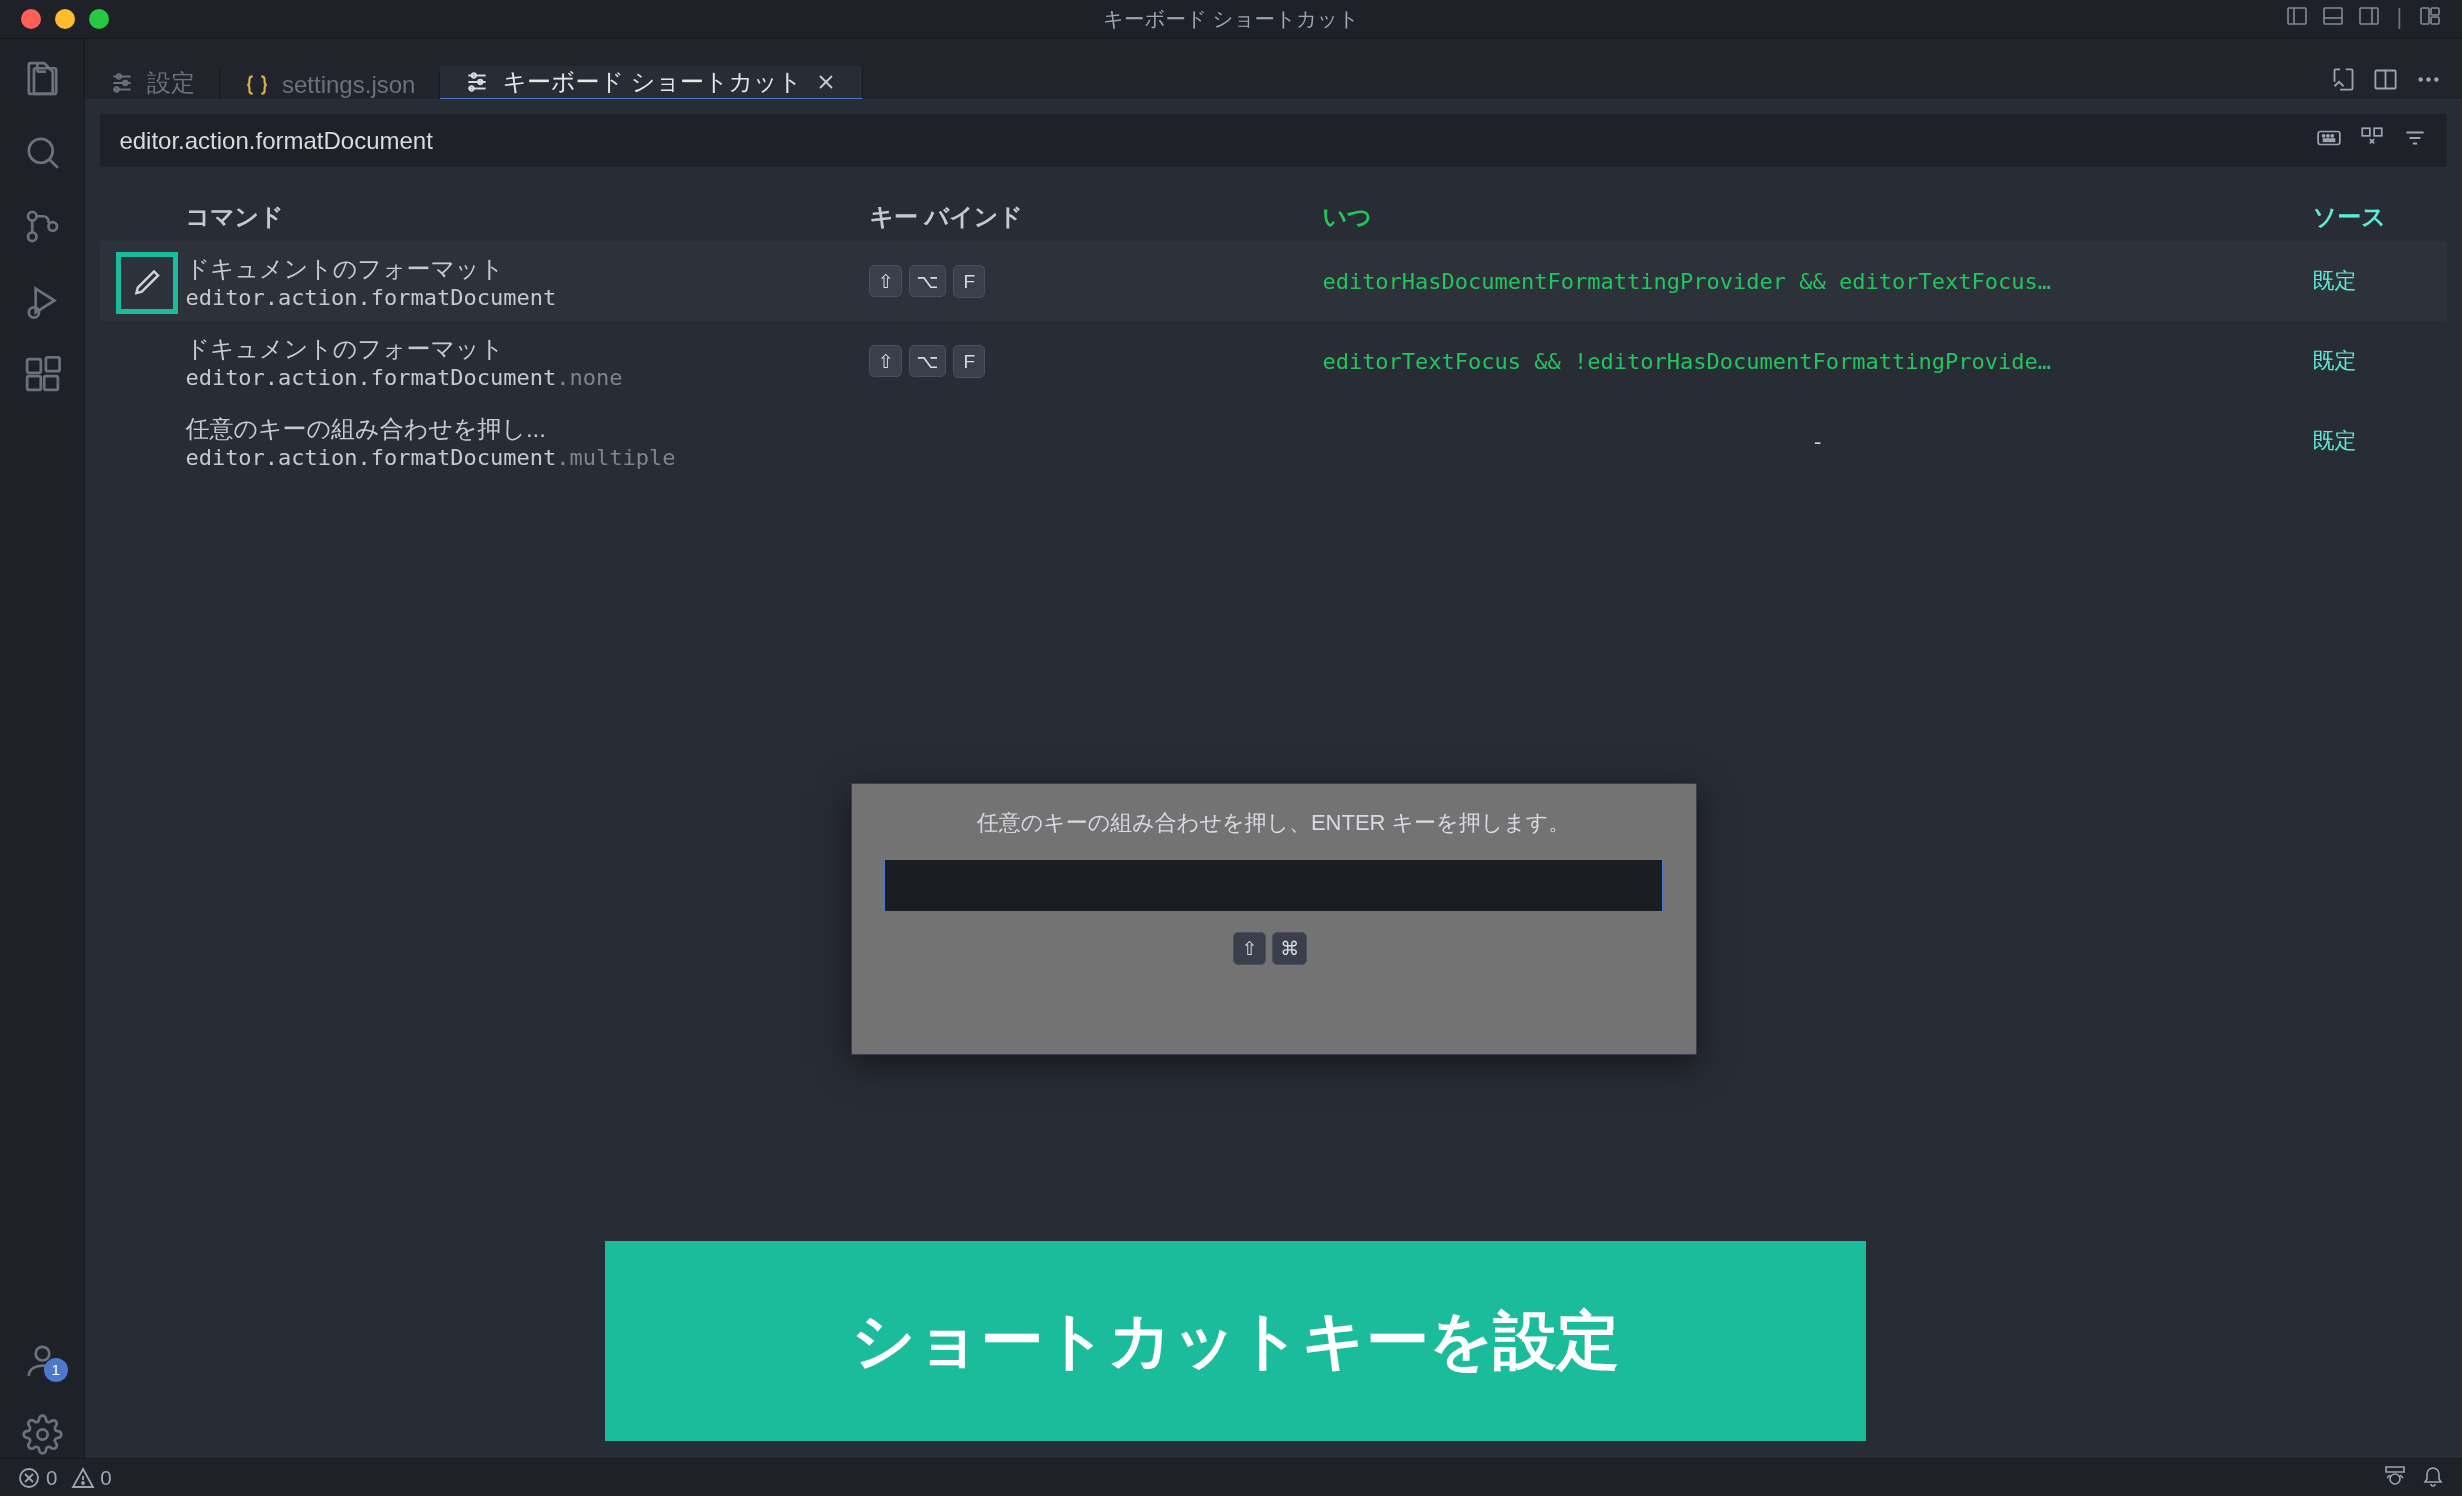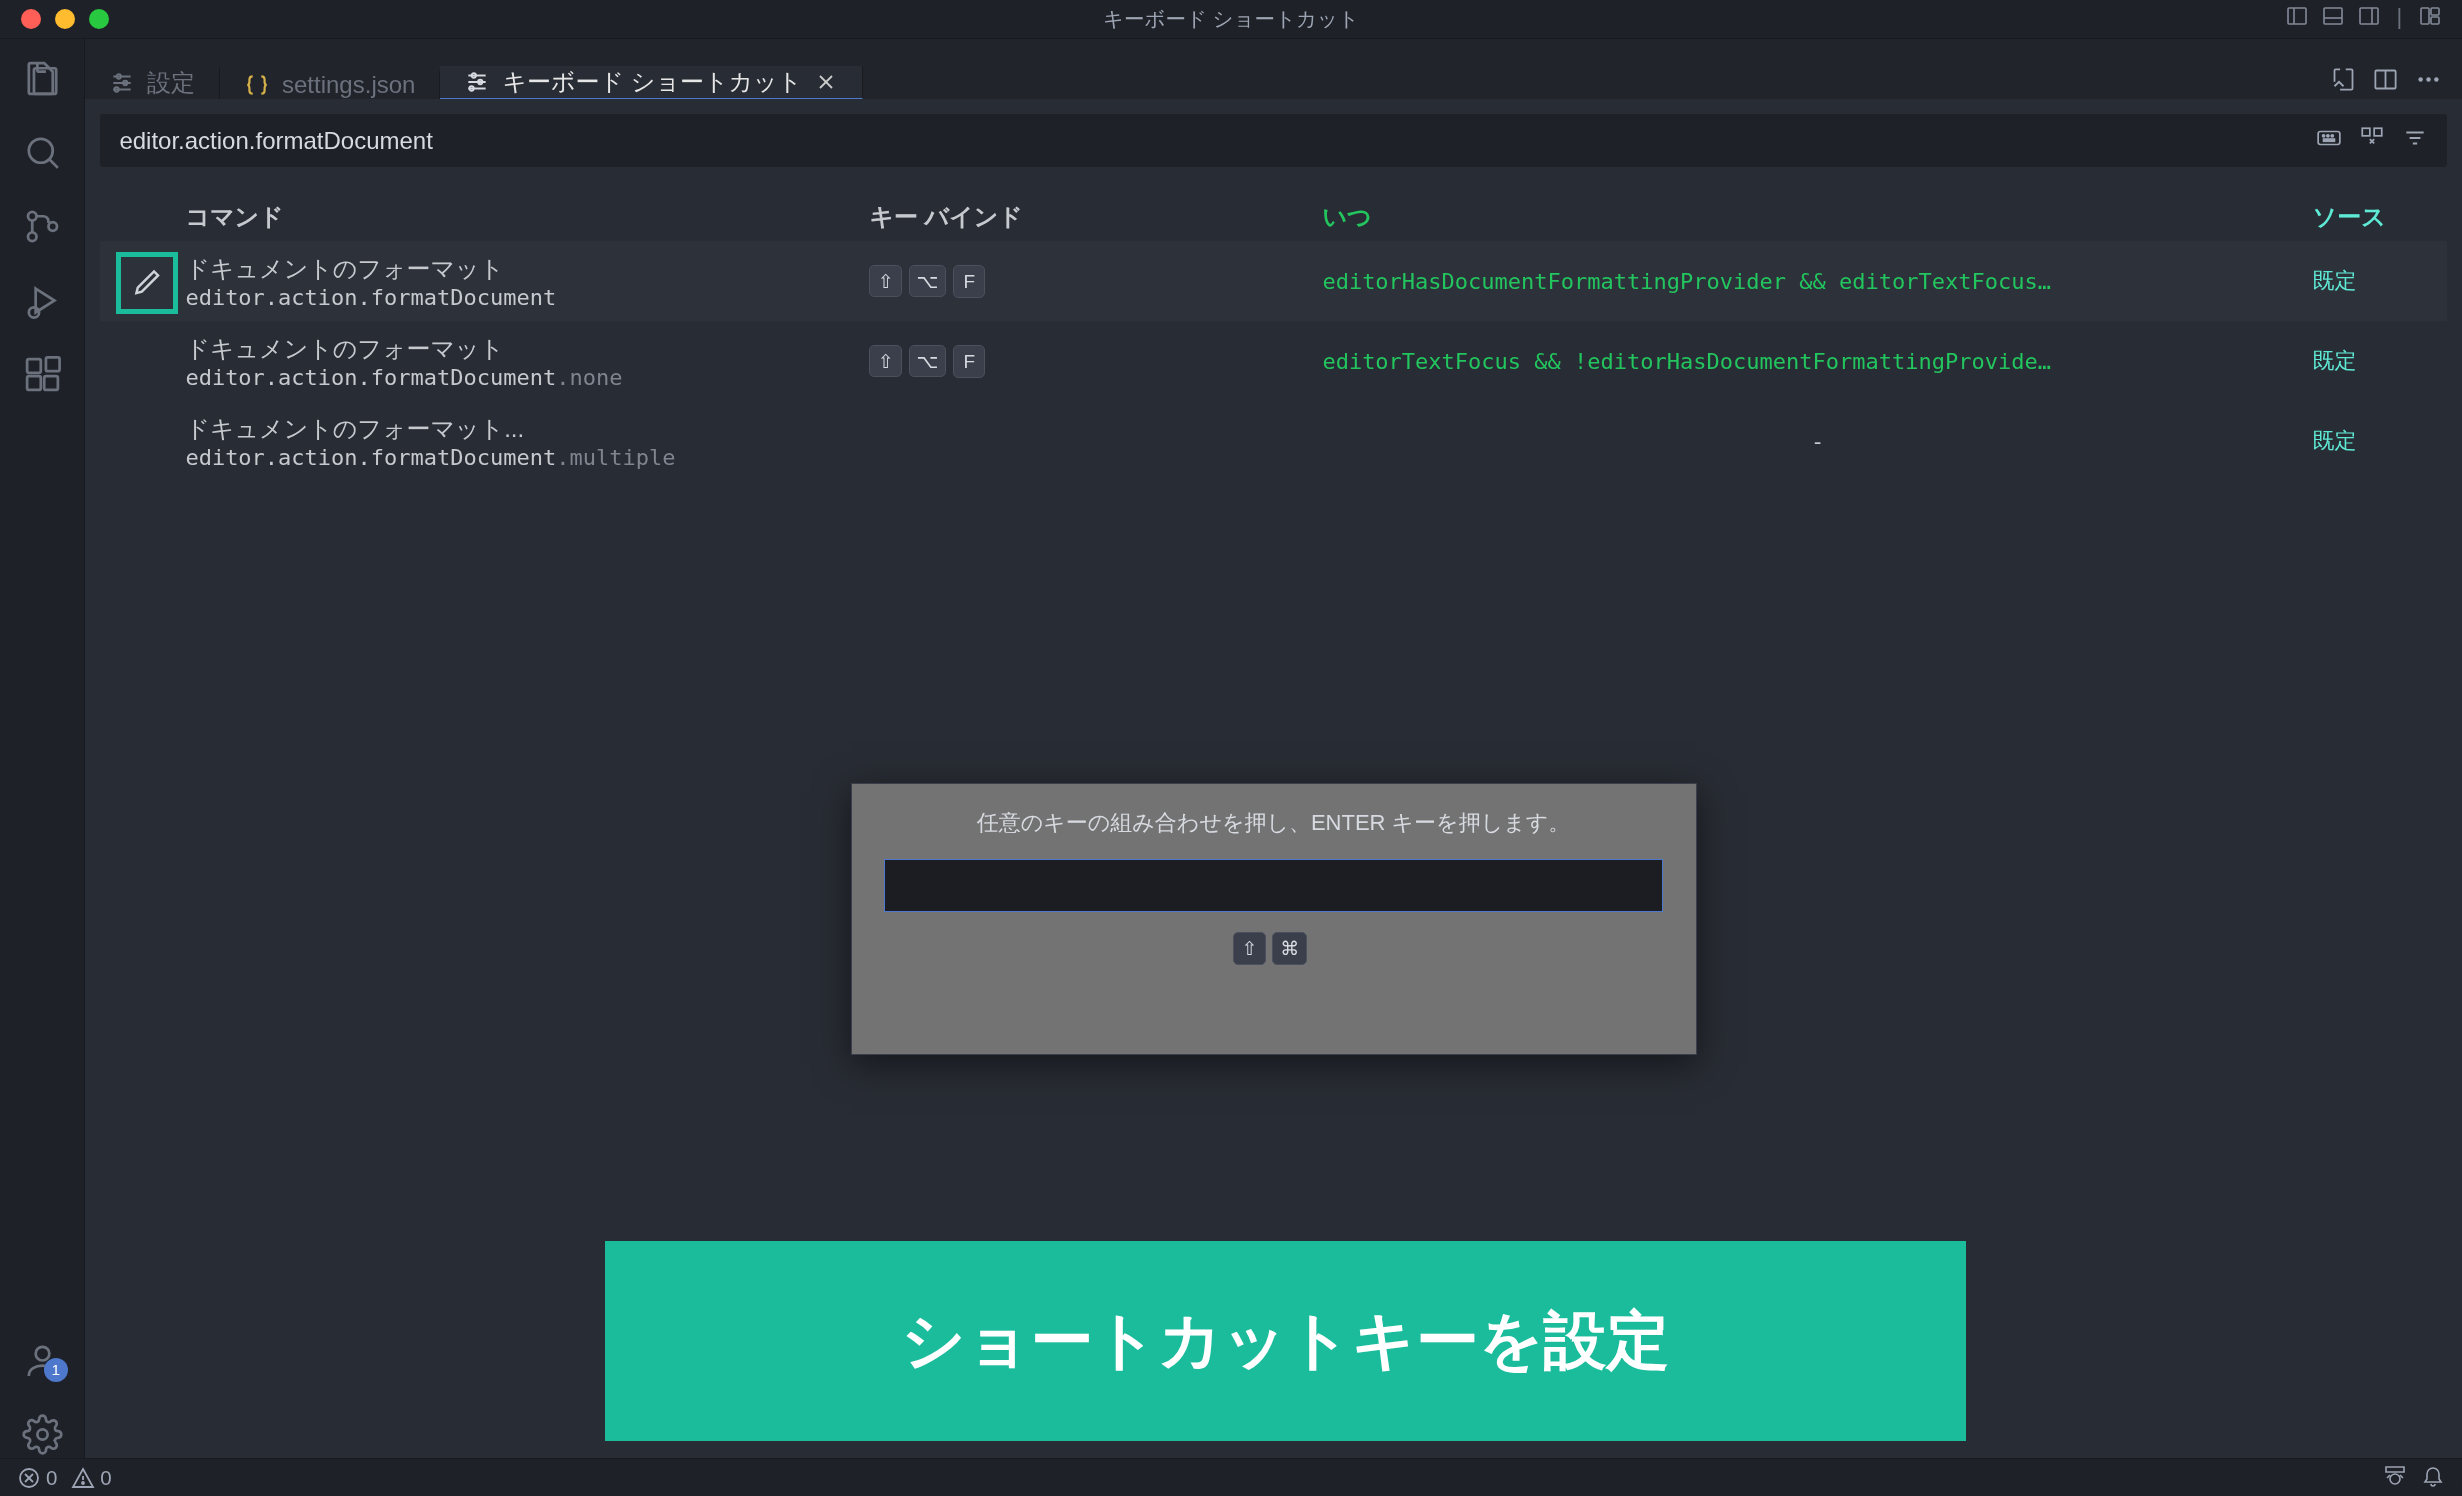--- a/index.html
+++ b/index.html
@@ -82,21 +82,21 @@
 }
 .define-hint { color: #d7dae0; font-size: 22px; margin-bottom: 20.5px; }
 .define-input { width: 100%; height: 53px; background: #1b1d23; border: 1.7px solid #4d78cc; }
 .define-keys { margin-top: 20.5px; }
 .define-keys .keybox { background: #3a3f4b; }
 
 .annotation {
   position: absolute;
   top: 1142px;
   left: 520px;
-  width: 1361px;
+  width: 1261px;
   height: 200px;
   background: #1abc9c;
   color: #fff;
   display: flex;
   align-items: center;
   justify-content: center;
   font-size: 63px;
   font-weight: 700;
 }
 
@@ -295,21 +295,21 @@
                 <div class="col-cmd">
                   <div class="cmd-title">ドキュメントのフォーマット</div>
                   <div class="cmd-id">editor.action.formatDocument<span class="dim">.none</span></div>
                 </div>
                 <div class="col-key"><span class="keybox">⇧</span><span class="keybox">⌥</span><span class="keybox">F</span></div>
                 <div class="col-when">editorTextFocus &amp;&amp; !editorHasDocumentFormattingProvide…</div>
                 <div class="col-src">既定</div>
               </div>
               <div class="kb-row">
                 <div class="col-cmd">
-                  <div class="cmd-title">ドキュメントのフォーマット...</div>
+                  <div class="cmd-title">任意のキーの組み合わせを押し...</div>
                   <div class="cmd-id">editor.action.formatDocument<span class="dim">.multiple</span></div>
                 </div>
                 <div class="col-key"></div>
                 <div class="col-when kb-dash">-</div>
                 <div class="col-src">既定</div>
               </div>
             </div>
         </div>
 
         <div class="define-dialog">

